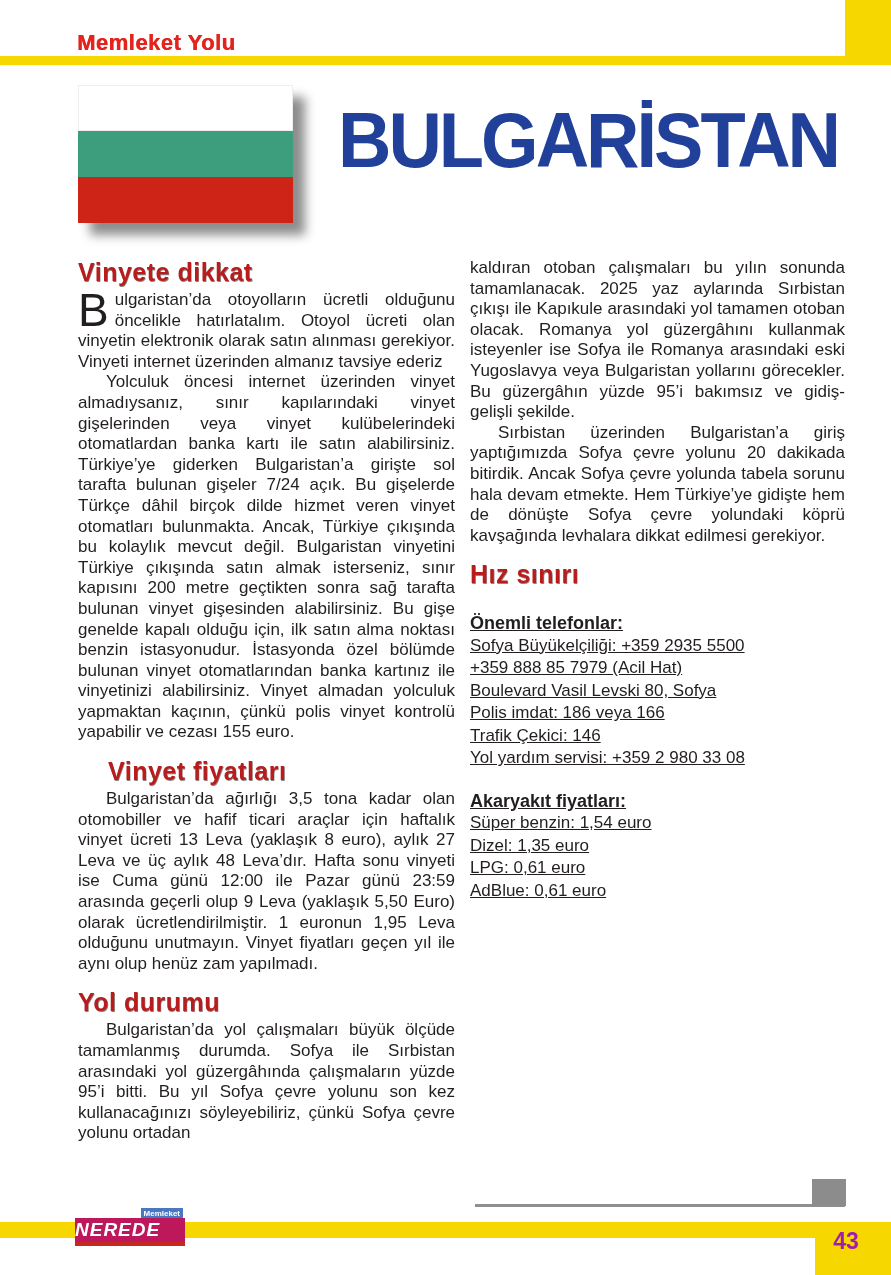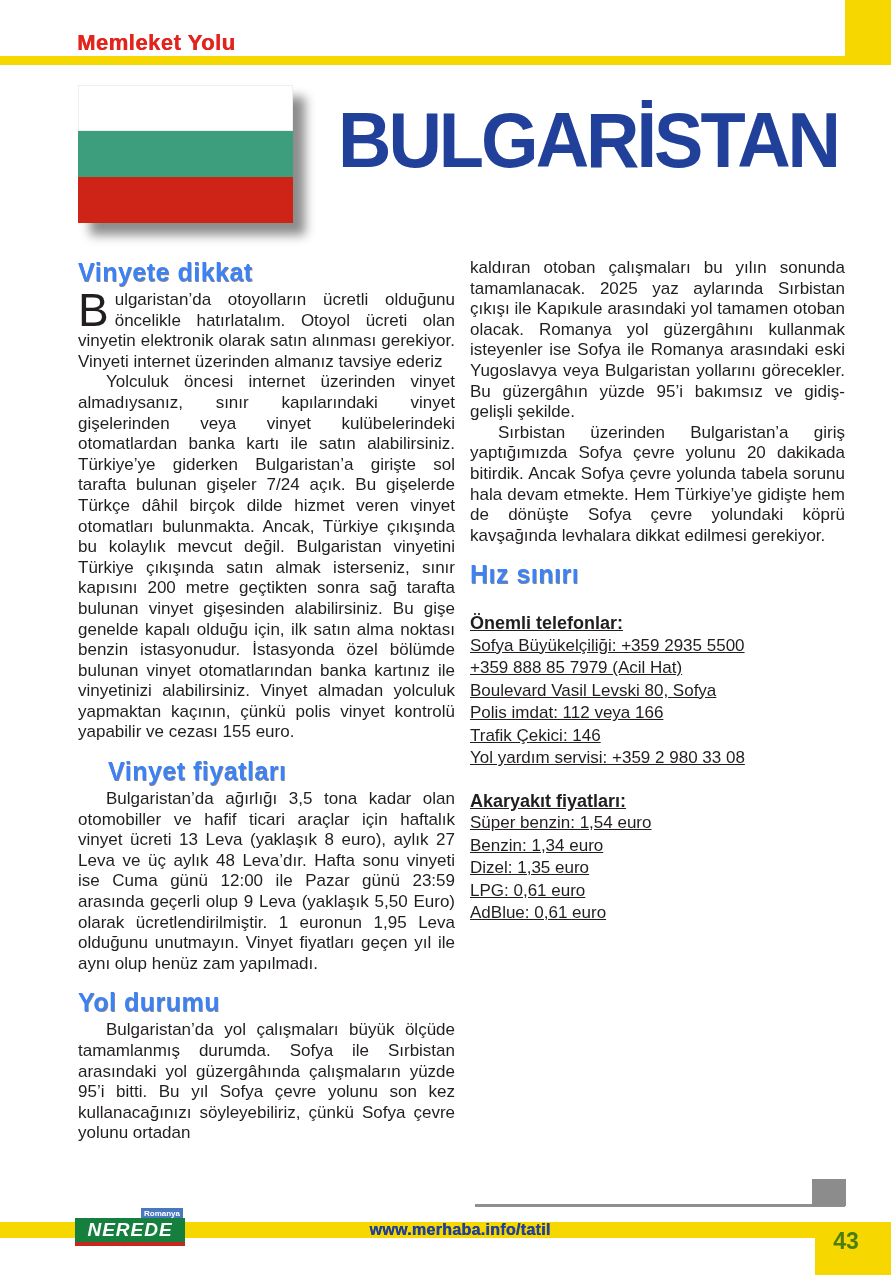--- a/index.html
+++ b/index.html
@@ -21,45 +21,45 @@
   .title{position:absolute;left:318px;top:96px;width:540px;height:90px;margin:0;
          font-size:74px;font-weight:bold;color:#21409a;letter-spacing:-3px;
          text-align:center;transform:scaleY(1.05);transform-origin:top;
          font-family:"Liberation Sans",sans-serif;}
   
   .col{position:absolute;top:258px;font-size:17px;line-height:20.6px;text-align:justify;}
   .col-left{left:78px;width:377px;}
   .col-right{left:470px;width:375px;}
   .col p{margin:0;}
   .col p.indent{text-indent:28px;}
-  h2.sec{margin:0 0 4px 0;font-size:25px;line-height:28px;font-weight:900;color:#3b82f6;
+  h2.sec{margin:0 0 4px 0;font-size:25px;line-height:28px;font-weight:900;color:#b91c1c;
          letter-spacing:.5px;text-align:left;text-shadow:.6px .6px 0 rgba(43,35,35,.55);}
   h2.sec.mt{margin-top:14px;}
   h2.sec.indented{margin-left:30px;}
   .gap{height:20px;}
   .plain{text-align:left;text-decoration:underline;}
   .plain .b{font-weight:bold;font-size:18px;}
   .plain div{line-height:22.5px;}
   
   .end-rule{position:absolute;left:475px;top:1204px;width:370px;height:3px;background:#8f8f8f;}
   .end-box{position:absolute;left:812px;top:1179px;width:34px;height:27px;background:#8c8c8c;}
   
   .band-bottom{position:absolute;left:0;top:1222px;width:891px;height:16px;background:#f6d800;}
   .corner-bottom-right{position:absolute;left:815px;top:1222px;width:76px;height:53px;background:#f6d800;}
   .page-number{position:absolute;left:815px;top:1228px;width:62px;text-align:center;
-               font-size:23px;font-weight:bold;color:#4d7c0f;}
+               font-size:23px;font-weight:bold;color:#a21caf;}
   .footer-url{position:absolute;left:300px;top:1221px;width:320px;text-align:center;
               font-size:16px;font-weight:bold;color:#21409a;letter-spacing:.3px;
               text-shadow:.4px 0 #21409a;}
   .logo{position:absolute;left:75px;top:1210px;width:110px;height:38px;}
   .logo .tag{position:absolute;right:2px;top:-2px;background:#4a78c0;color:#fff;
              font-size:8px;font-weight:bold;padding:1px 3px;line-height:9px;}
-  .logo .box{position:absolute;left:0;top:8px;width:110px;height:24px;background:#15803d;
+  .logo .box{position:absolute;left:0;top:8px;width:110px;height:24px;background:#be185d;
              color:#ffffff;font-weight:bold;font-style:italic;font-size:19px;
-             text-align:center;line-height:24px;letter-spacing:1px;}
+             text-align:left;line-height:24px;letter-spacing:1px;}
   .logo .strip{position:absolute;left:0;top:32px;width:110px;height:4px;background:#c4281e;}
 </style>
 </head>
 <body>
 
 <div class="page">
 
   <div class="band-top"></div>
   <div class="corner-top-right"></div>
   <div class="kicker">Memleket Yolu</div>
@@ -86,45 +86,43 @@
     <p>kaldıran otoban çalışmaları bu yılın sonunda tamamlanacak. 2025 yaz aylarında Sırbistan çıkışı ile Kapıkule arasındaki yol tamamen otoban olacak. Romanya yol güzergâhını kullanmak isteyenler ise Sofya ile Romanya arasındaki eski Yugoslavya veya Bulgaristan yollarını görecekler. Bu güzergâhın yüzde 95’i bakımsız ve gidiş-gelişli şekilde.</p>
     <p class="indent">Sırbistan üzerinden Bulgaristan’a giriş yaptığımızda Sofya çevre yolunu 20 dakikada bitirdik. Ancak Sofya çevre yolunda tabela sorunu hala devam etmekte. Hem Türkiye’ye gidişte hem de dönüşte Sofya çevre yolundaki köprü kavşağında levhalara dikkat edilmesi gerekiyor.</p>
     <h2 class="sec mt">Hız sınırı</h2>
 
     <div class="gap"></div>
     <div class="plain">
       <div class="b">Önemli telefonlar:</div>
       <div>Sofya Büyükelçiliği: +359 2935 5500</div>
       <div>+359 888 85 7979 (Acil Hat)</div>
       <div>Boulevard Vasil Levski 80, Sofya</div>
-      <div>Polis imdat: 112 veya 166</div>
+      <div>Polis imdat: 186 veya 166</div>
       <div>Trafik Çekici: 146</div>
       <div>Yol yardım servisi: +359 2 980 33 08</div>
     </div>
 
     <div class="gap"></div>
     <div class="plain">
       <div class="b">Akaryakıt fiyatları:</div>
       <div>Süper benzin: 1,54 euro</div>
-      <div>Benzin: 1,34 euro</div>
       <div>Dizel: 1,35 euro</div>
       <div>LPG: 0,61 euro</div>
       <div>AdBlue: 0,61 euro</div>
     </div>
 
     <div class="gap"></div>
   </div>
 
   <div class="end-rule"></div>
   <div class="end-box"></div>
 
   <div class="band-bottom"></div>
   <div class="corner-bottom-right"></div>
   <div class="page-number">43</div>
-  <div class="footer-url">www.merhaba.info/tatil</div>
 
   <div class="logo">
-    <span class="tag">Romanya</span>
+    <span class="tag">Memleket</span>
     <div class="box">NEREDE</div>
     <div class="strip"></div>
   </div>
 
 </div>
 
 </body></html>

